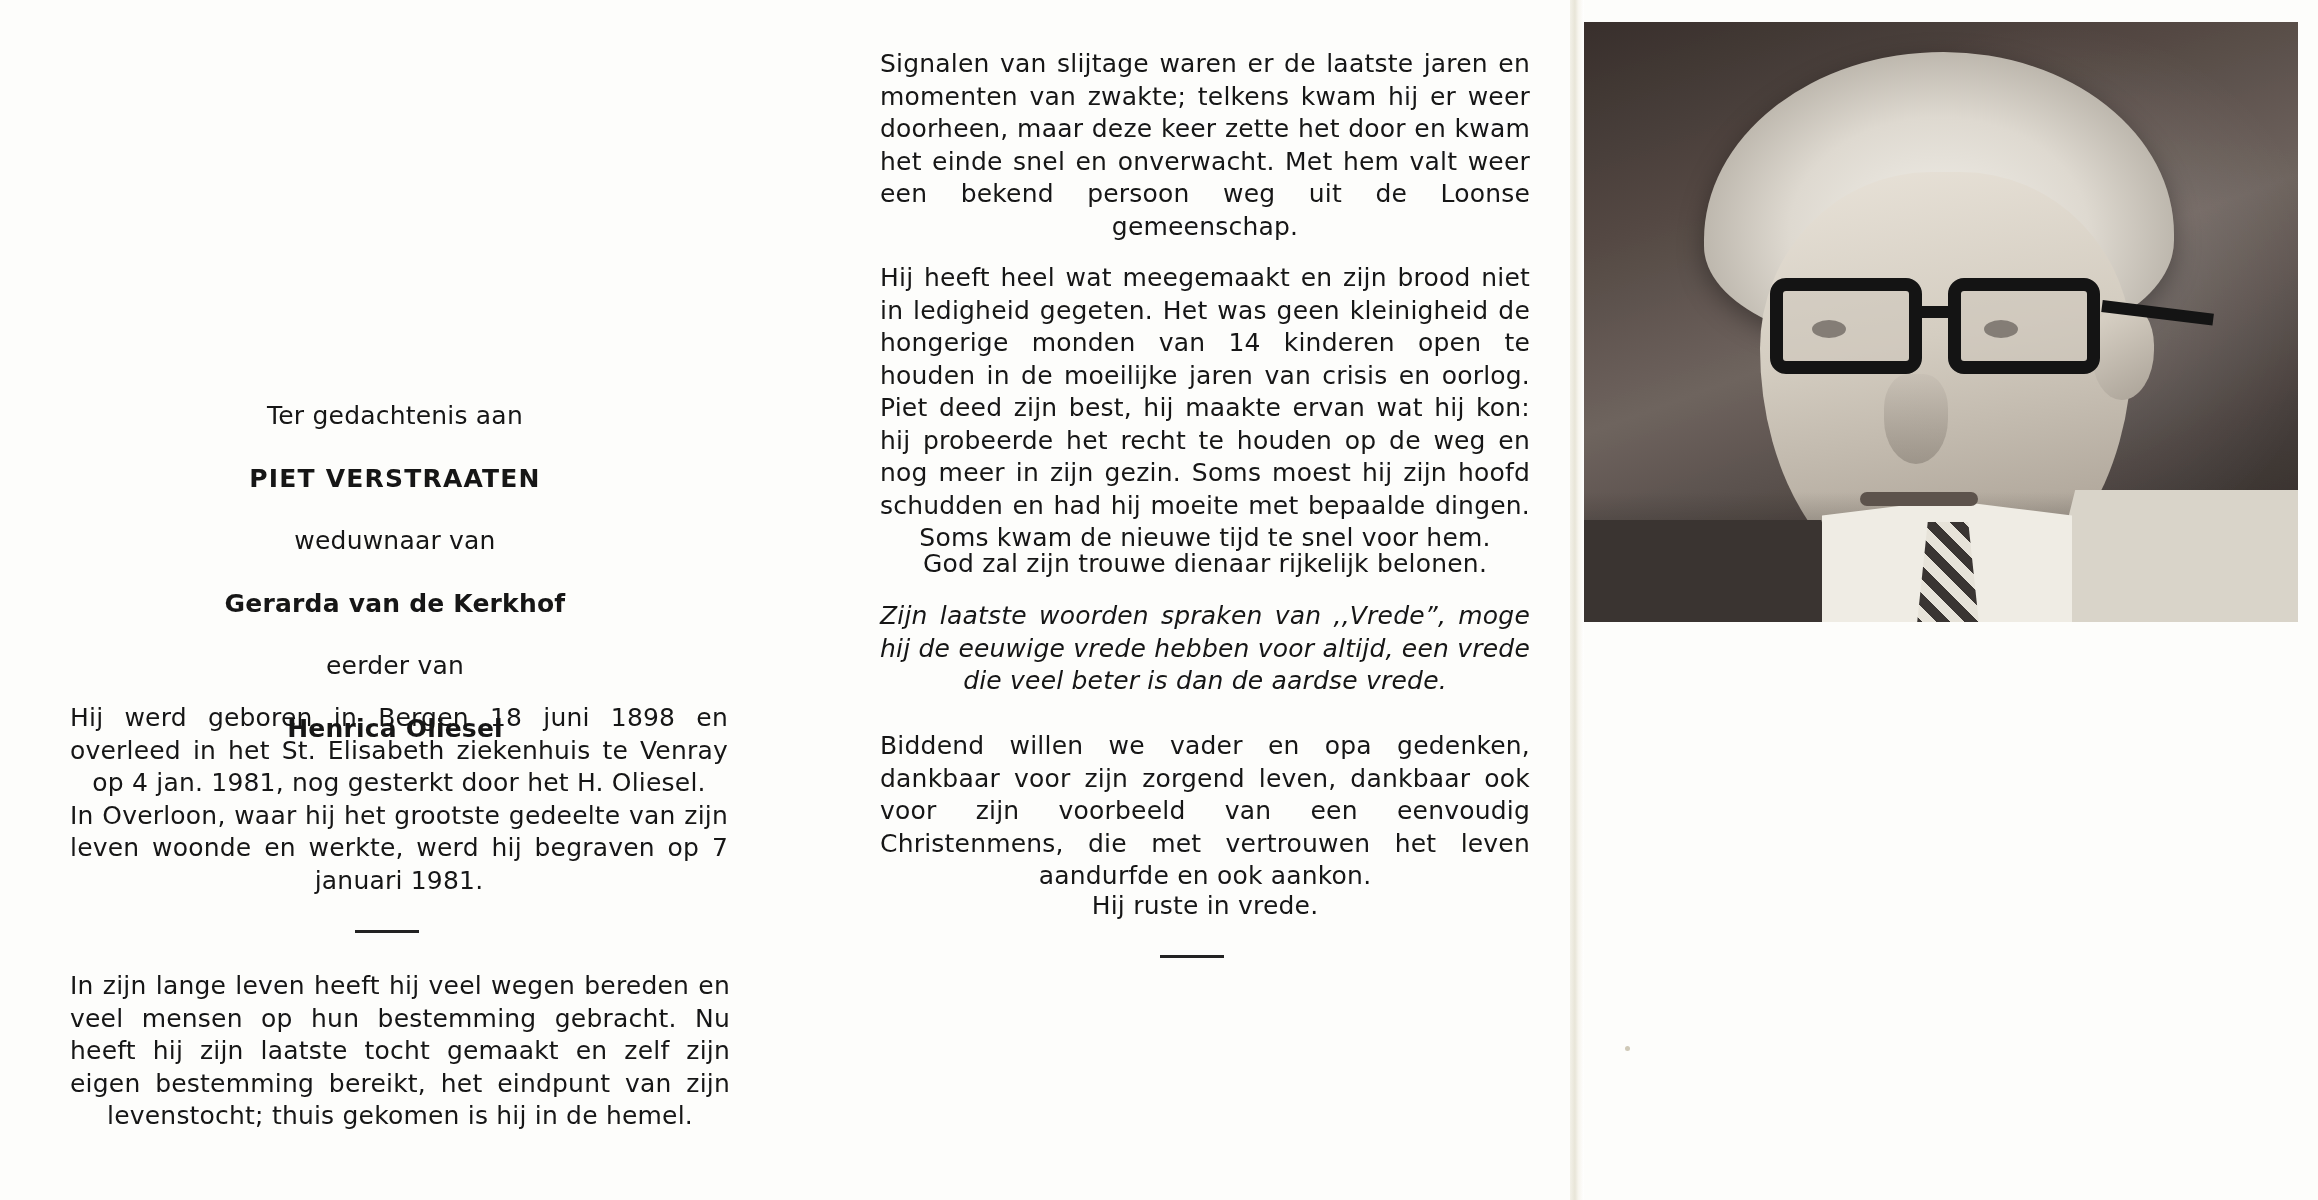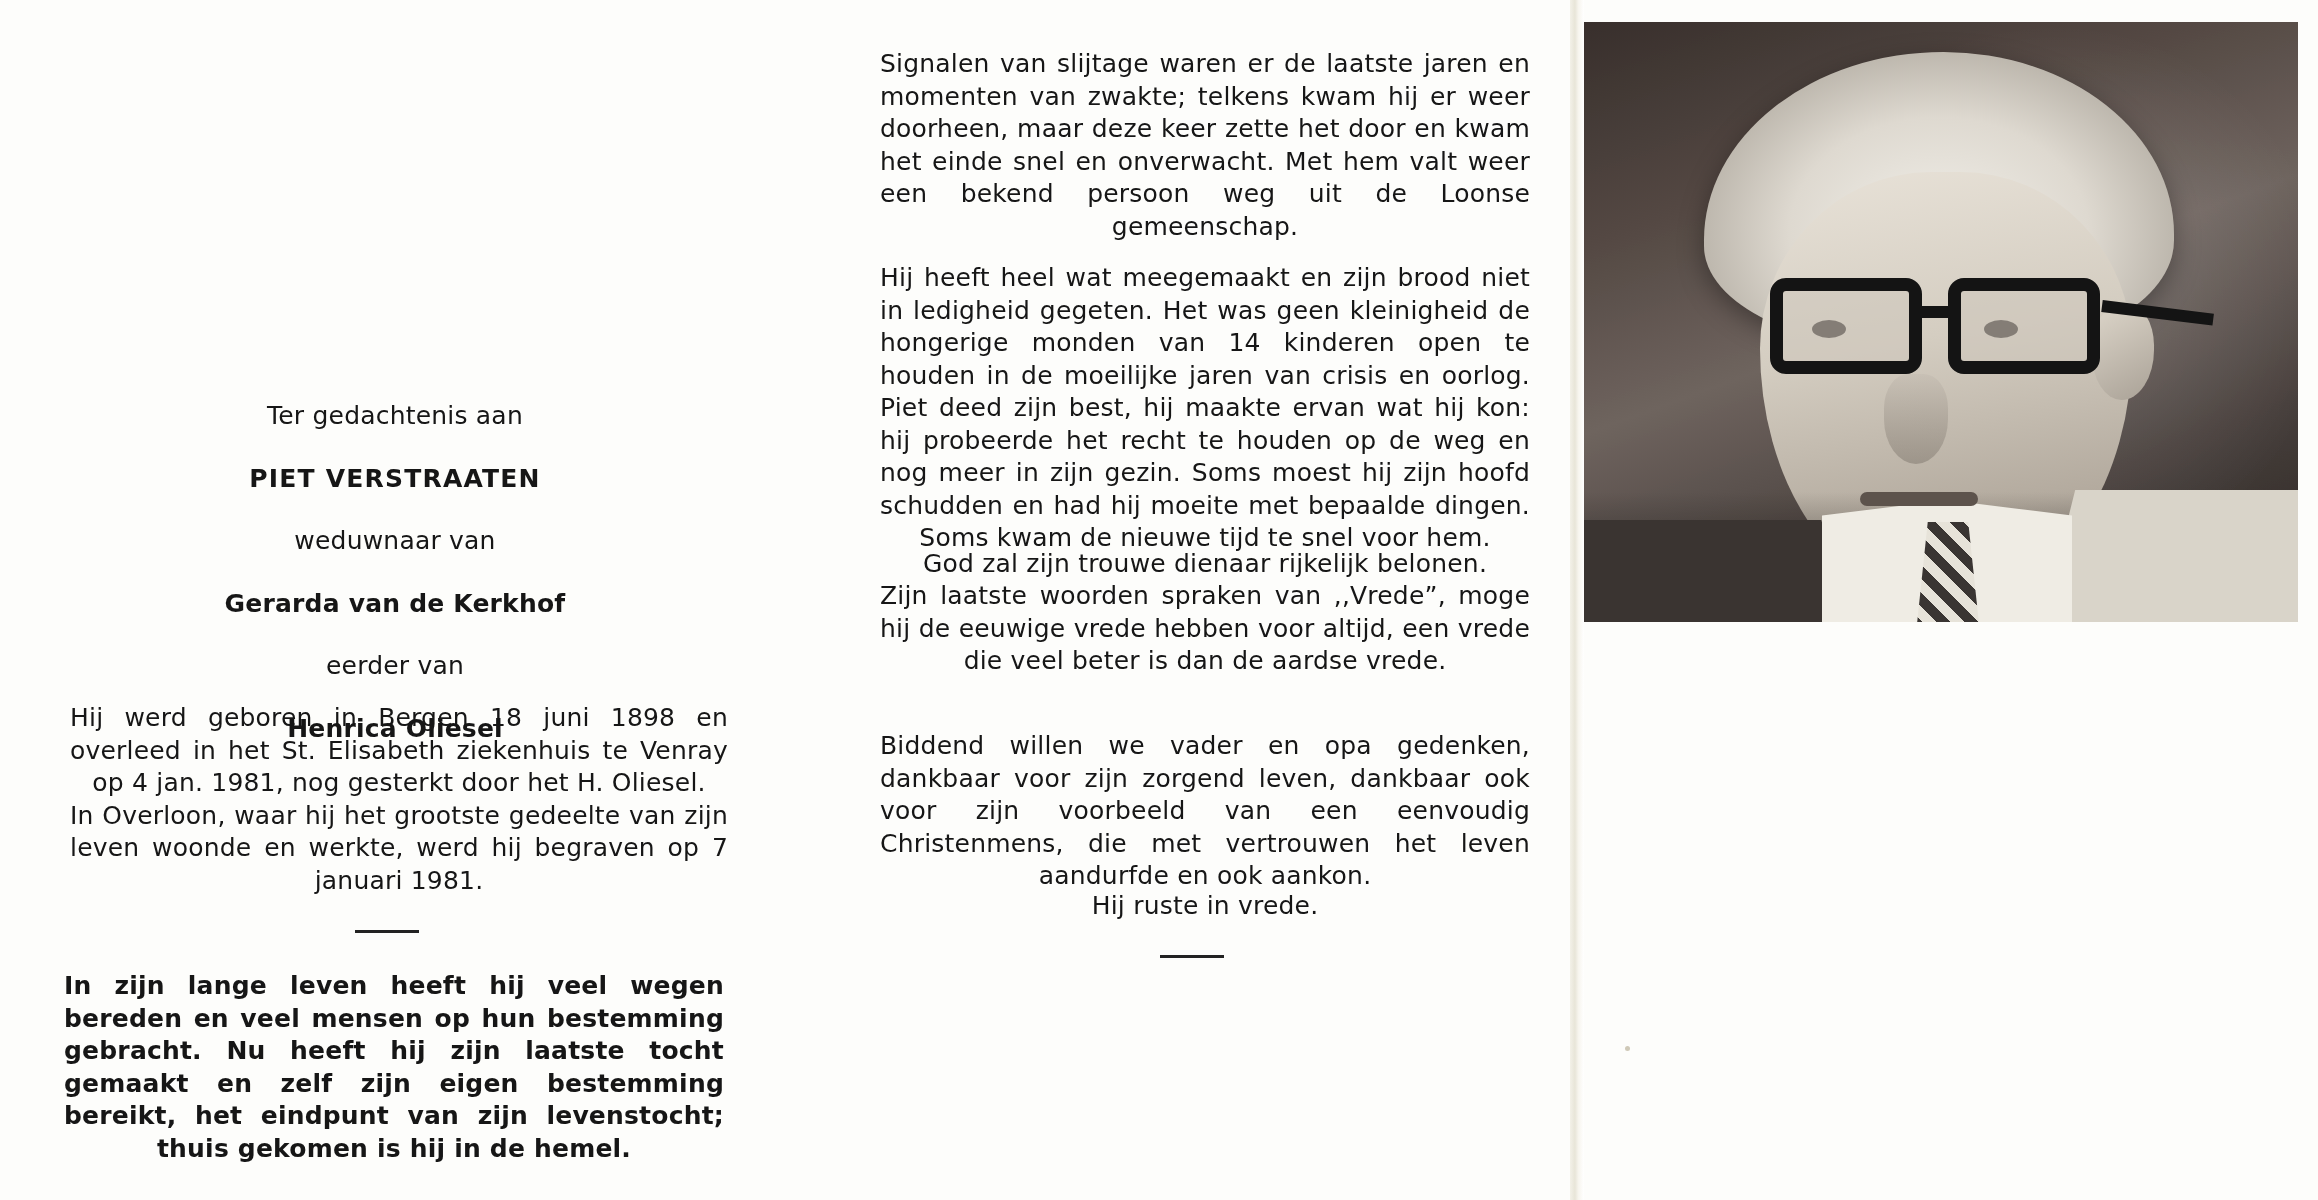--- a/index.html
+++ b/index.html
@@ -94,38 +94,37 @@
     background: #222;
   }
   .rule-left {
     left: 355px;
     top: 930px;
     width: 64px;
   }
 
   .closing-left {
     position: absolute;
-    left: 64px;
+    left: 70px;
     width: 660px;
     top: 970px;
-    font-weight: bold;
   }
   .closing-left p { margin: 0; }
 
   
   .mid-block {
     position: absolute;
     left: 80px;
     width: 650px;
   }
   .mid-block p { margin: 0; }
   .m1 { top: 48px; }
   .m2 { top: 262px; }
   .m3 { top: 548px; }
-  .m4 { top: 580px; }
+  .m4 { top: 600px; font-style: italic; }
   .m5 { top: 730px; }
   .m6 { top: 890px; }
   .rule-mid-abs {
     position: absolute;
     left: 1160px;
     top: 955px;
     width: 64px;
     height: 3px;
     background: #222;
   }

